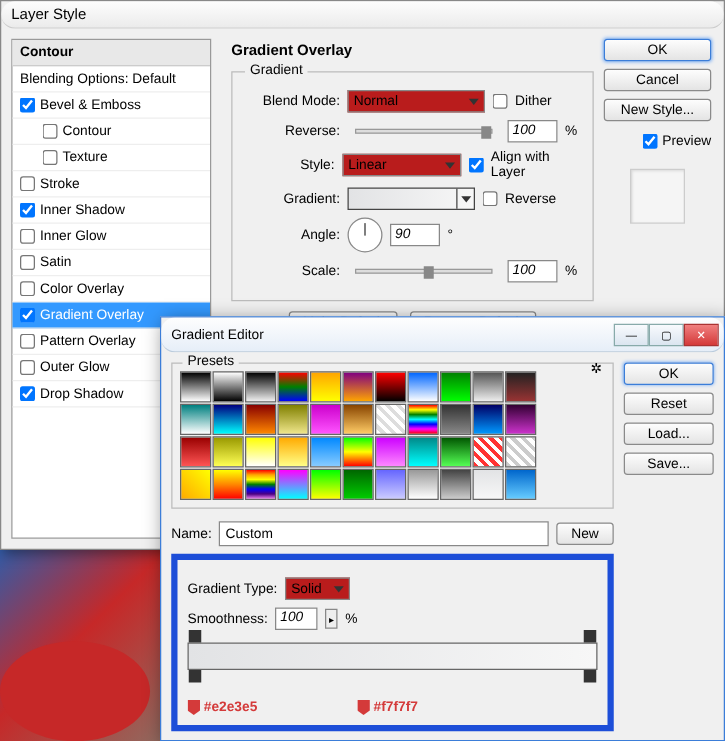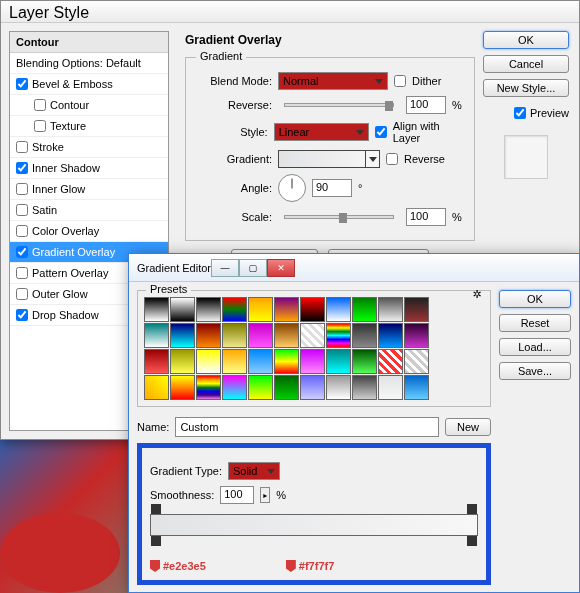--- a/index.html
+++ b/index.html
@@ -2,61 +2,61 @@
 <html><head>
 <meta charset="utf-8">
 <style>
 * { box-sizing: border-box; margin: 0; padding: 0; font-family: "Segoe UI", Tahoma, sans-serif; font-size: 11px; }
 body { width: 580px; height: 593px; background: #3a3a3a; position: relative; overflow: hidden; }
 .bg-accent { position: absolute; left: 0; bottom: 0; width: 140px; height: 180px; background: linear-gradient(135deg, #1565c0 0%, #c62828 50%, #8d6e63 100%); }
 .bg-red { position: absolute; left: 0; bottom: 0; width: 120px; height: 80px; background: #c62828; border-radius: 50%; }
 
 
 .dlg-layerstyle { position: absolute; left: 0; top: 0; width: 580px; height: 440px; background: #f0f0f0; border: 1px solid #888; box-shadow: 2px 3px 10px rgba(0,0,0,0.4); }
-.dlg-title { height: 22px; background: linear-gradient(#fdfdfd, #ebebeb); border-bottom: 1px solid #ccc; padding: 3px 8px; font-size: 16px; }
+.dlg-title { height: 22px; background: linear-gradient(#fdfdfd, #ebebeb); border-bottom: 1px solid #ccc; padding: 3px 8px; font-size: 12px; border-radius: 11px; }
 .ls-body { display: flex; height: calc(100% - 22px); }
 
 .ls-sidebar { width: 160px; border: 1px solid #999; margin: 8px; background: #fff; }
 .ls-hdr { background: #e8e8e8; padding: 4px 6px; border-bottom: 1px solid #ccc; font-weight: bold; }
 .ls-sub { padding: 4px 6px; border-bottom: 1px solid #eee; }
 .ls-item { display: flex; align-items: center; gap: 4px; padding: 4px 6px; border-bottom: 1px solid #eee; cursor: pointer; }
 .ls-item.indent { padding-left: 24px; }
 .ls-item.sel { background: #3399ff; color: #fff; }
 .ls-check { width: 12px; height: 12px; }
 
 .ls-main { flex: 1; padding: 10px 8px; position: relative; }
 .section-title { font-weight: bold; font-size: 12px; margin-bottom: 2px; }
 .fieldset { border: 1px solid #bbb; padding: 8px; margin-top: 10px; position: relative; }
 .fieldset > .legend { position: absolute; top: -8px; left: 10px; background: #f0f0f0; padding: 0 4px; font-size: 11px; }
 .row { display: flex; align-items: center; margin: 6px 0; gap: 6px; }
 .row .lbl { width: 78px; text-align: right; }
 .combo { background: #b91c1c; border: 1px solid #888; padding: 1px 4px; height: 18px; display: flex; align-items: center; justify-content: space-between; }
 .combo .arr { width: 0; height: 0; border-left: 4px solid transparent; border-right: 4px solid transparent; border-top: 5px solid #333; }
 .slider { flex: 1; height: 4px; background: #ddd; border: 1px solid #999; position: relative; margin: 0 6px; }
 .slider .knob { position: absolute; top: -3px; width: 8px; height: 10px; background: #888; }
-.numbox { width: 40px; border: 1px solid #888; background: #fff; padding: 1px 3px; text-align: left; height: 18px; }
+.numbox { width: 40px; border: 1px solid #888; background: #fff; padding: 1px 3px; text-align: left; height: 18px; font-style: italic; }
 .pct { width: 14px; }
 .minicheck { width: 12px; height: 12px; }
 .grad-prev { width: 102px; height: 18px; border: 1px solid #444; background: linear-gradient(to right, #e2e3e5, #f7f7f7); display: flex; align-items: center; justify-content: flex-end; }
 .grad-prev .arr { width: 14px; height: 16px; border-left: 1px solid #444; display: flex; align-items: center; justify-content: center; }
 .grad-prev .arr span { width: 0; height: 0; border-left: 4px solid transparent; border-right: 4px solid transparent; border-top: 5px solid #333; }
 .dial { width: 28px; height: 28px; border: 1px solid #888; border-radius: 50%; background: #fff; position: relative; }
 .dial::after { content: ""; position: absolute; left: 50%; top: 50%; width: 10px; height: 1px; background: #333; transform-origin: left center; transform: rotate(-90deg); }
 .rowbtns { display: flex; gap: 10px; justify-content: center; margin-top: 8px; }
 .btn { background: linear-gradient(#fdfdfd, #e4e4e4); border: 1px solid #8a8a8a; border-radius: 3px; padding: 2px 10px; cursor: pointer; min-width: 70px; text-align: center; }
 .btn.primary { border: 1px solid #3b7dd8; box-shadow: 0 0 3px #6fa8f5; }
 
 .ls-right { width: 96px; padding: 8px 10px 8px 0; display: flex; flex-direction: column; gap: 6px; align-items: stretch; }
 .ls-right .btn { min-width: 80px; }
 .prev-chk { display: flex; align-items: center; gap: 4px; margin-top: 4px; justify-content: flex-end; }
 .swatch { width: 44px; height: 44px; background: #f5f5f5; border: 1px solid #ccc; margin: 10px auto 0; box-shadow: inset 1px 1px 2px rgba(0,0,0,0.1); }
 
 
 .dlg-grad { position: absolute; left: 128px; top: 253px; width: 452px; height: 340px; background: #f0f0f0; border: 1px solid #3b7dd8; box-shadow: 3px 4px 15px rgba(0,0,0,0.5); }
-.dlg-grad .titlebar { height: 28px; background: linear-gradient(#fefefe, #e6eef8); border-bottom: 1px solid #bcd; display: flex; align-items: center; justify-content: flex-start; padding: 0 4px 0 8px; }
+.dlg-grad .titlebar { height: 28px; background: linear-gradient(#fefefe, #e6eef8); border-bottom: 1px solid #bcd; display: flex; align-items: center; justify-content: space-between; padding: 0 4px 0 8px; border-radius: 11px; }
 .winbtns { display: flex; gap: 0; }
 .winbtn { width: 28px; height: 18px; border: 1px solid #8aa; background: linear-gradient(#f8fafd, #dbe5f0); display: flex; align-items: center; justify-content: center; font-size: 9px; }
 .winbtn.close { background: linear-gradient(#f08080, #d43a3a); color: #fff; border-color: #a33; }
 .grad-body { display: flex; padding: 8px; gap: 8px; }
 .grad-left { flex: 1; }
 .grad-right { width: 72px; display: flex; flex-direction: column; gap: 6px; }
 .grad-right .btn { min-width: 66px; }
 .presets-box { border: 1px solid #bbb; padding: 6px; position: relative; }
 .presets-box .legend { position: absolute; top: -8px; left: 8px; background: #f0f0f0; padding: 0 4px; }
 .presets-gear { position: absolute; top: -4px; right: 6px; width: 14px; height: 14px; display:flex; align-items:center; justify-content:center; }

